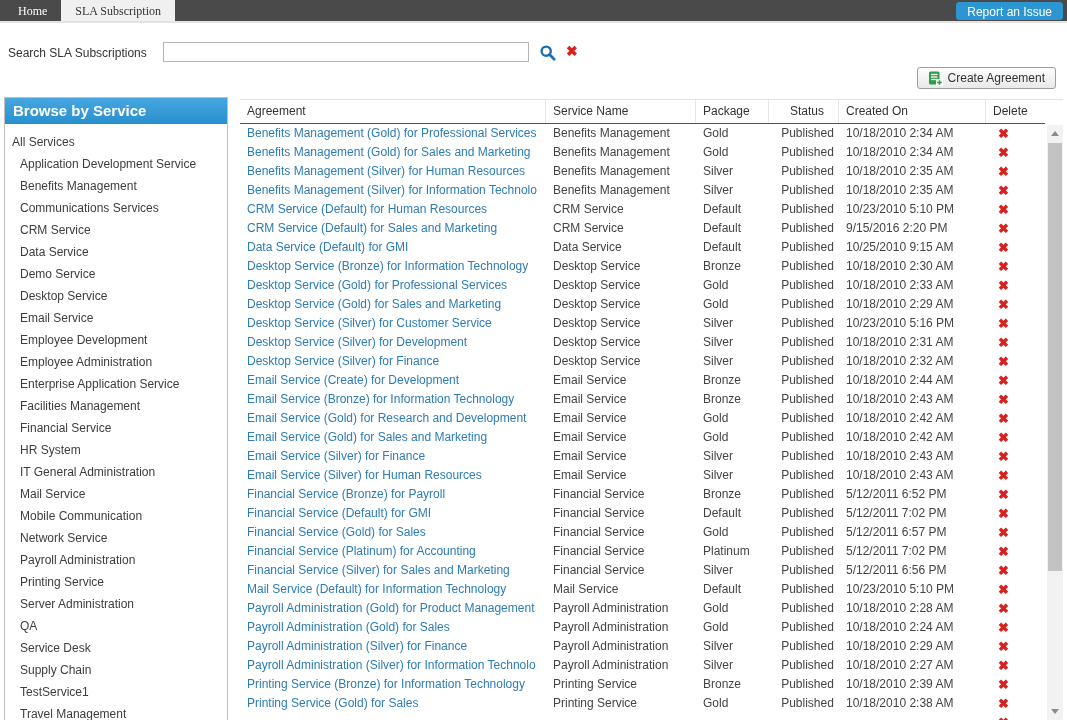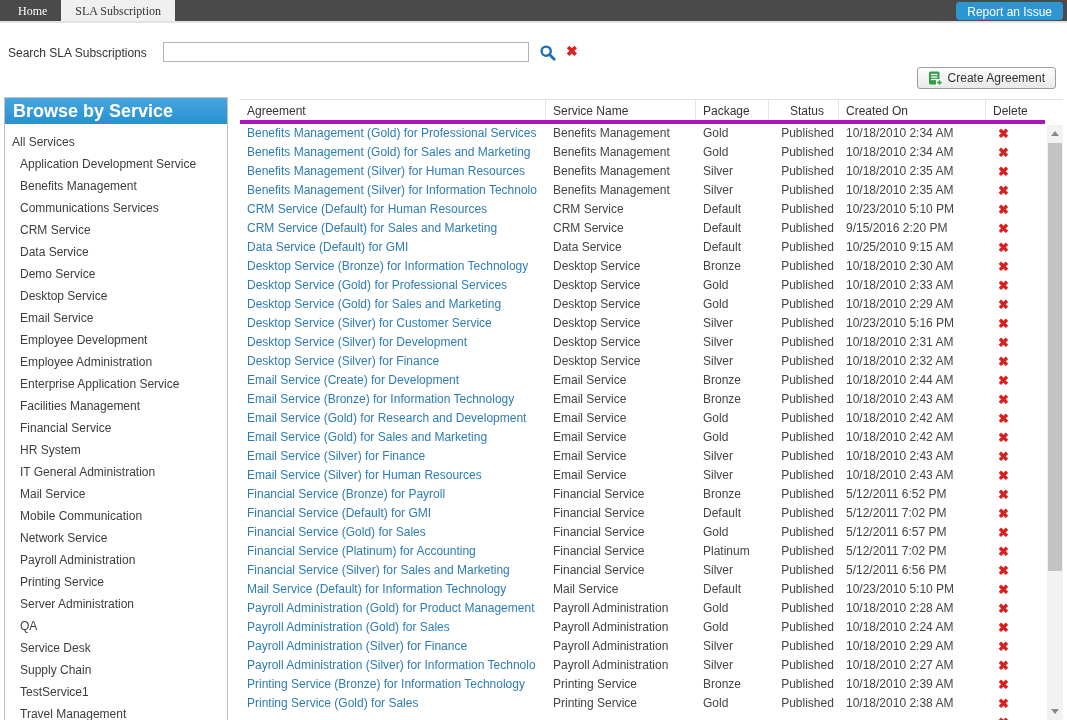--- a/index.html
+++ b/index.html
@@ -46,35 +46,35 @@
   }
 
   
   .sidebar {
     position:absolute; left:4px; top:97px; width:224px; bottom:0;
     border:1px solid #c0c0c0; border-bottom:none; background:#fff; overflow:hidden;
   }
   .sidebar-header {
     height:26px; line-height:26px; padding-left:8px;
     background:linear-gradient(#46a6e0,#2890cf);
-    color:#fff; font-weight:bold; font-size:18px;
+    color:#fff; font-weight:bold; font-size:15px;
   }
   .sidebar-list { padding-top:7px; }
   .sidebar-item {
     height:22px; line-height:22px; padding-left:15px; color:#3d3d3d;
     cursor:pointer; white-space:nowrap; overflow:hidden;
   }
   .sidebar-item.root { padding-left:7px; }
 
   
   .grid {
     position:absolute; left:240px; top:99px; width:823px; bottom:0;
     border-top:1px solid #e2e2e2; background:#fff; overflow:hidden;
   }
-  .grid-header { display:flex; height:24px; border-bottom:4px solid #a21caf; width:805px; }
+  .grid-header { display:flex; height:24px; border-bottom:1px solid #a21caf; width:805px; }
   .hcell {
     line-height:23px; padding-left:7px; color:#333; white-space:nowrap;
     overflow:hidden; border-right:1px solid #e6e6e6; cursor:pointer;
   }
   .grid-body { width:805px; }
   .grid-row { display:flex; height:19px; }
   .cell {
     line-height:19px; padding-left:7px; white-space:nowrap; overflow:hidden;
     color:#444;
   }

